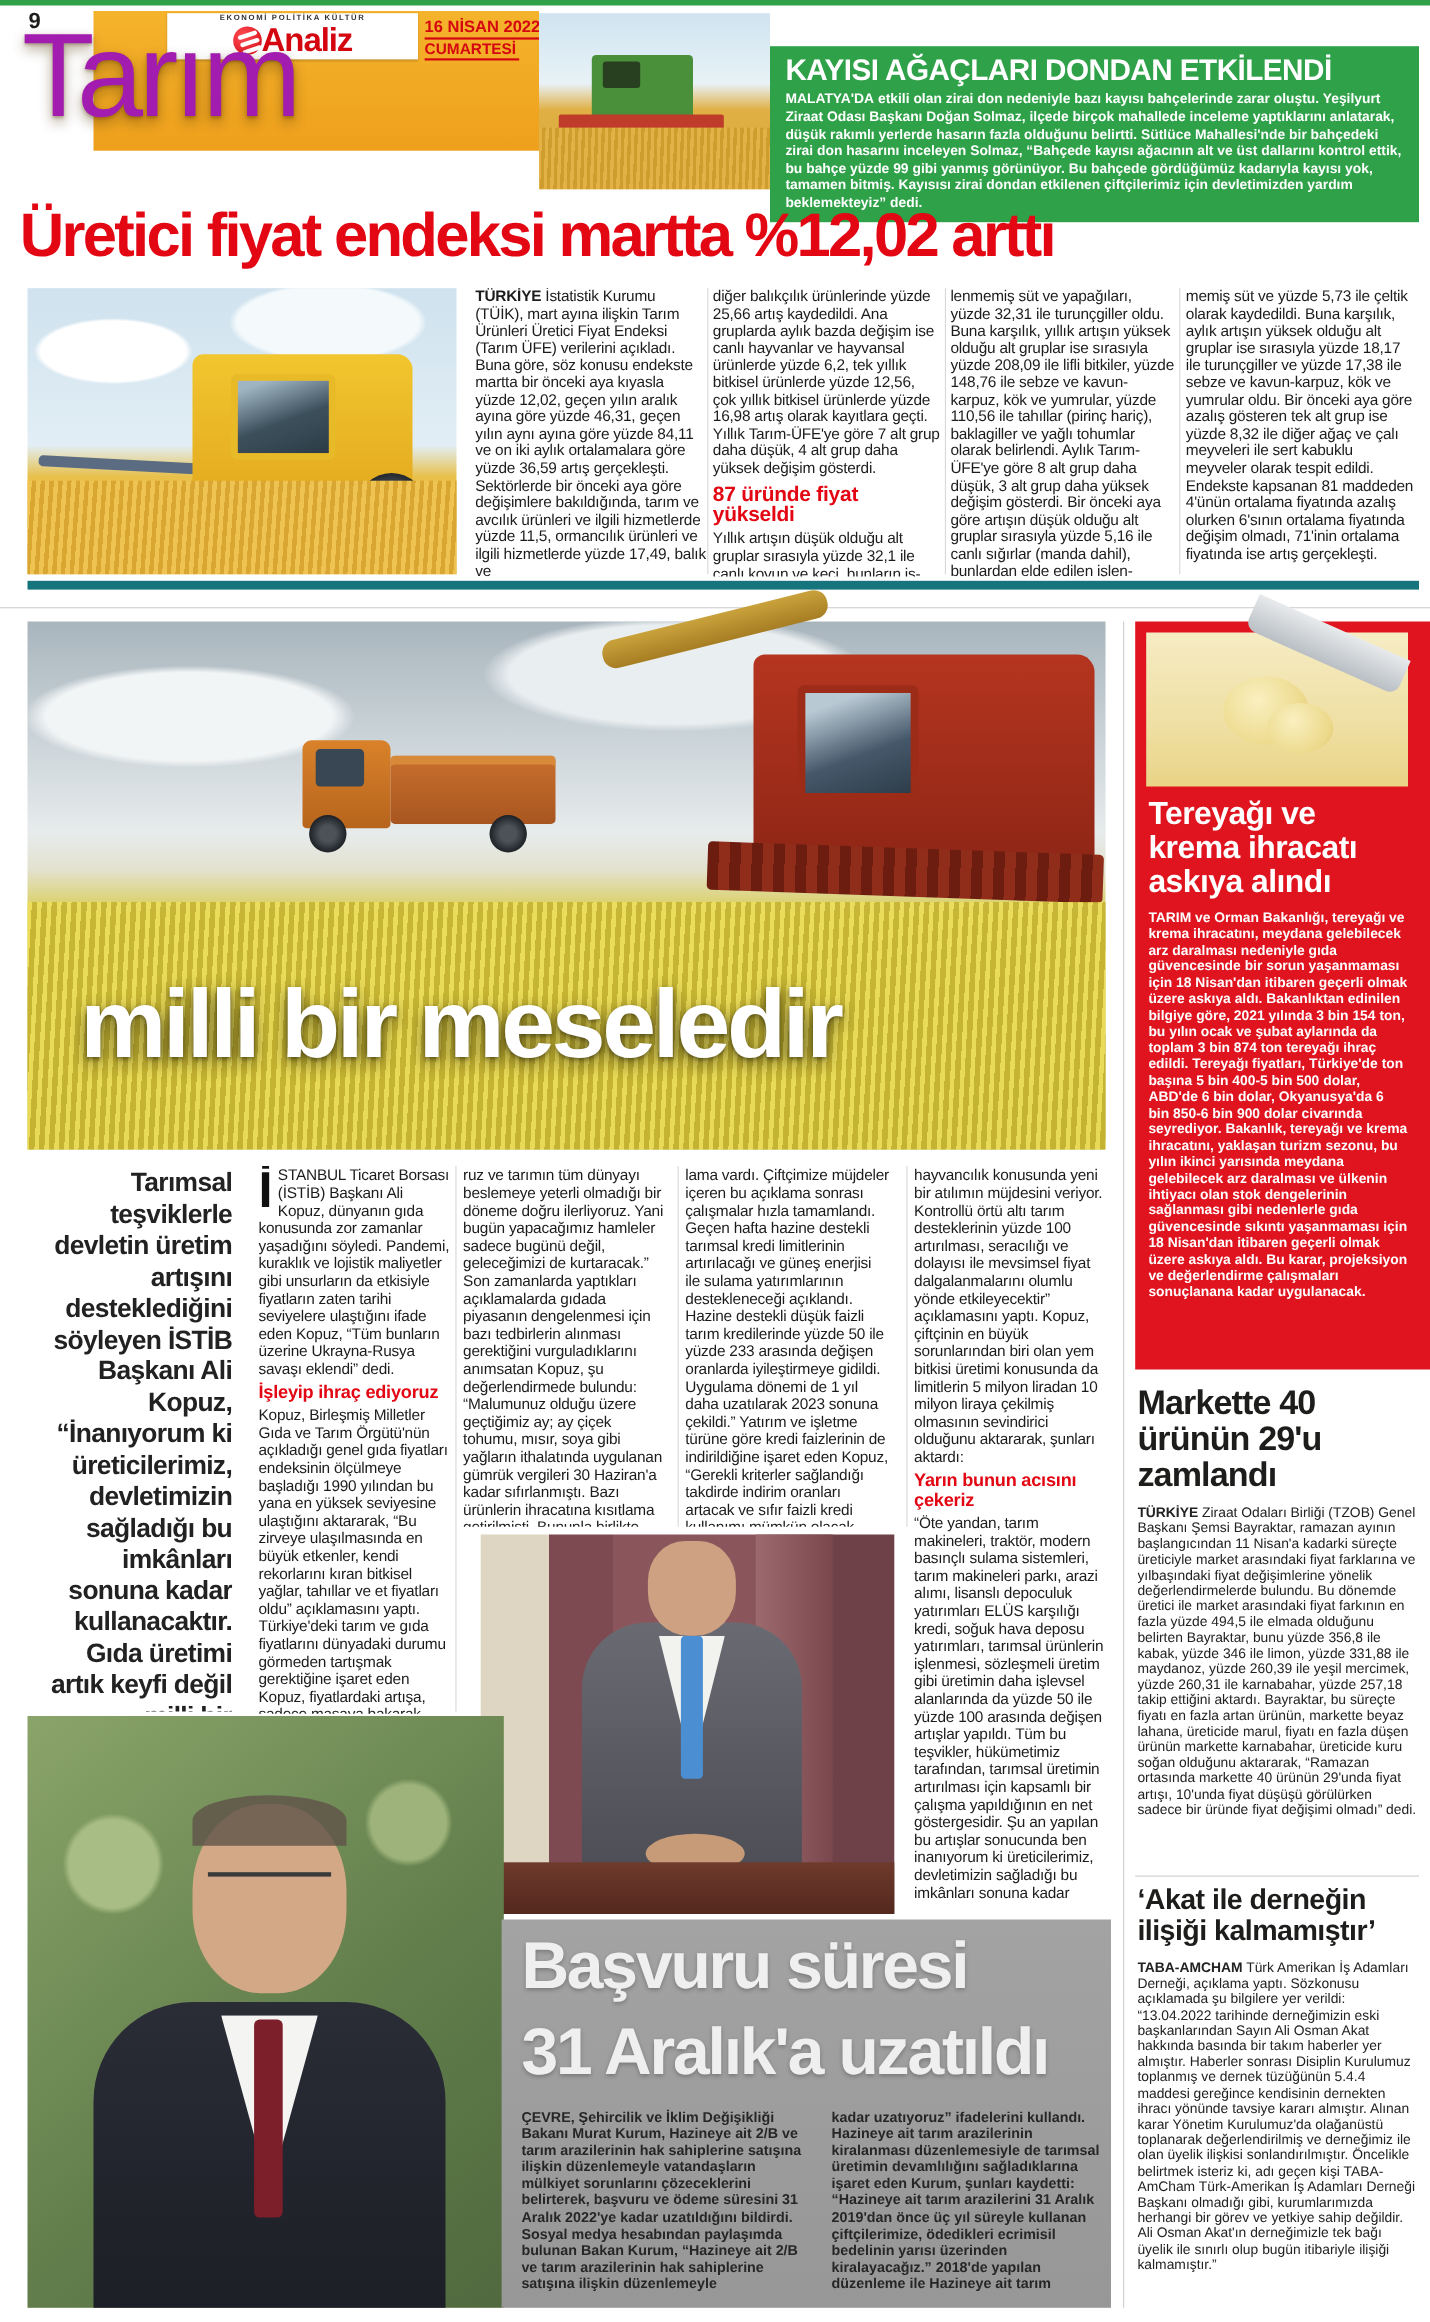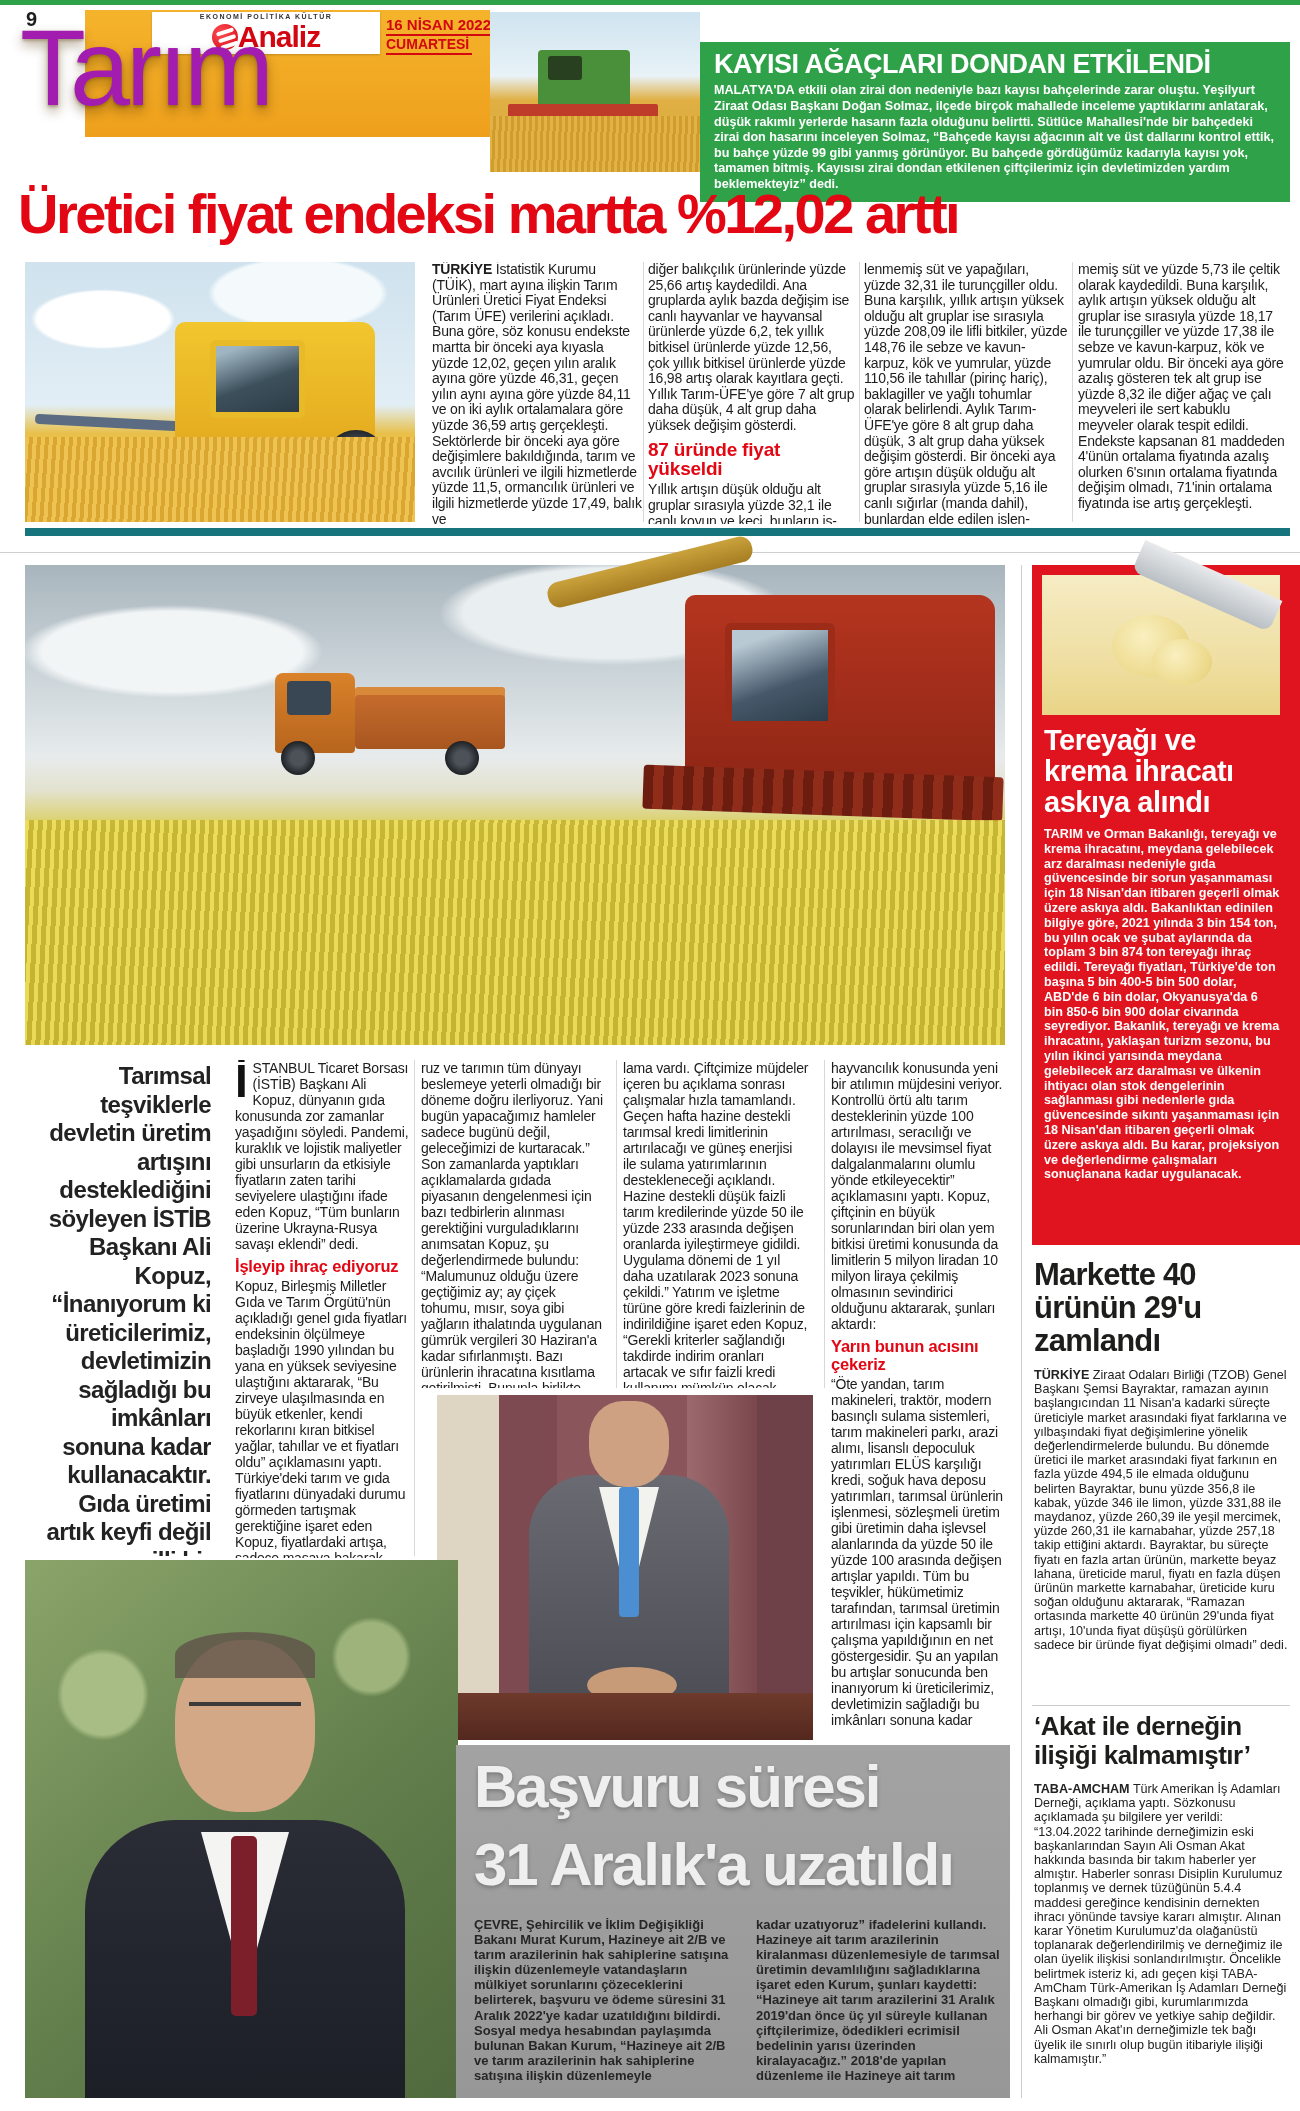--- a/index.html
+++ b/index.html
@@ -186,20 +186,21 @@
     <div class="combine-pipe"></div>
     <div class="tractor-body"></div>
     <div class="tractor-cab"></div>
     <div class="trailer"></div>
     <div class="t-wheel1"></div>
     <div class="t-wheel2"></div>
     <div class="combine-body"></div>
     <div class="combine-cab"></div>
     <div class="combine-header"></div>
     <div class="wheat-fg"></div>
+    <div class="overlay-t ol2">milli bir meseledir</div>
   </div>
 
   <div class="abs side-rule"></div>
   <div class="abs red-box">
     <div class="butter-photo">
       <div class="knife"></div>
       <div class="curl1"></div>
       <div class="curl2"></div>
     </div>
     <div class="red-h">Tereyağı ve krema ihracatı askıya alındı</div>

